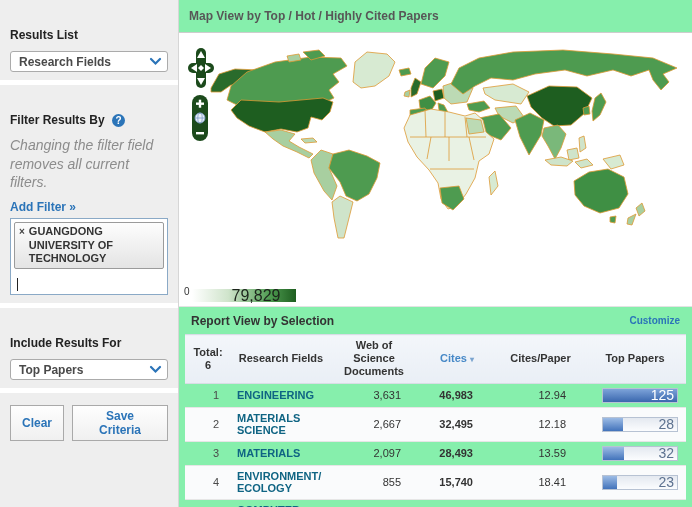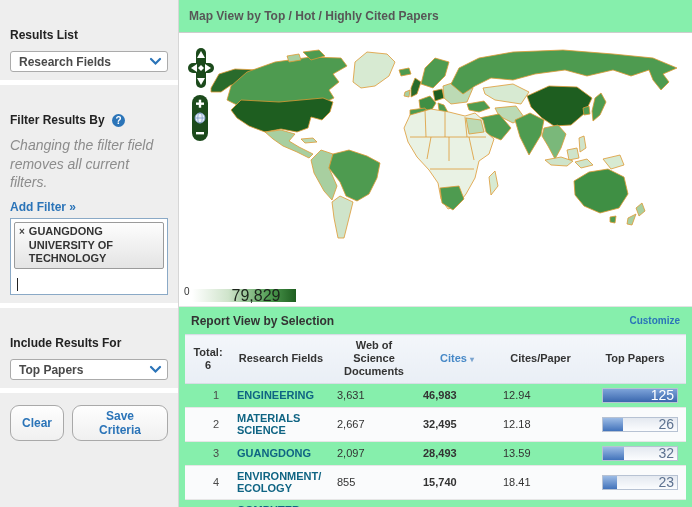--- a/index.html
+++ b/index.html
@@ -34,21 +34,21 @@
   .filterbox { background:#fff; border:1px solid #8aa9c6; min-height:68px; padding:3px; }
   .tag {
     display:flex; gap:4px; align-items:flex-start;
     background:linear-gradient(#fdfdfd,#e4e4e4); border:1px solid #9b9b9b; border-radius:2px;
     padding:2px 4px; font-size:11px; font-weight:bold; color:#333; line-height:1.25;
   }
   .tag .x { font-size:10px; color:#444; cursor:pointer; margin-top:1px; }
   .caret { width:1px; height:13px; background:#222; margin:9px 0 0 3px; }
   .btnrow { display:flex; gap:8px; margin-top:4px; }
   .btn {
-    background:linear-gradient(#fefefe,#f0f0f0); border:1px solid #a9a9a9; border-radius:9px;
+    background:linear-gradient(#fefefe,#f0f0f0); border:1px solid #a9a9a9; border-radius:0;
     padding:3px 11px; font-size:12px; font-weight:bold; color:var(--accent); cursor:pointer;
   }
   
   .main { position:absolute; left:179px; top:0; width:513px; height:507px; background:#86efac; }
   .map-header {
     height:33px; border-bottom:1px solid #cdcdcd;
     display:flex; align-items:center; justify-content:space-between; padding:0 10px;
   }
   .map-title { font-size:12px; font-weight:bold; color:#575757; }
   .hide-link { font-size:12px; font-weight:bold; color:var(--accent); display:flex; align-items:center; gap:7px; cursor:pointer; }
@@ -76,21 +76,21 @@
     background:linear-gradient(#f3f6fa,#e9eef5); border-top:1px solid #d8dde5; border-bottom:1px solid #d8dde5;
     font-weight:bold; color:#333; padding:4px 3px; text-align:center; line-height:1.2; vertical-align:middle;
   }
   th.sorted { color:#4688c7; cursor:pointer; }
   th .arrow { font-size:8px; color:#7ba4cf; }
   tbody td { border-bottom:1px solid #e6e6e6; padding:4px 6px; vertical-align:middle; line-height:1.15; }
   tbody tr:nth-child(even) td { background:#fafbfc; }
   td.rank { text-align:right; padding-right:12px; color:#4a4a4a; }
   td.field { overflow-wrap:anywhere; }
   .fieldlink { color:#0f6483; font-weight:bold; cursor:pointer; }
-  td.num { }
+  td.num { text-align:right; }
   td.c-docs { padding-right:16px; }
   td.c-cites { padding-right:24px;font-weight:bold; }
   td.c-cpp { padding-right:18px; }
   .bar {
     position:relative; width:76px; height:15px; border:1px solid #b7c2d3;
     background:linear-gradient(#e4e9f0,#fbfcfe); margin-left:auto; margin-right:2px;
   }
   .bar-fill { position:absolute; left:0; top:0; bottom:0; background:linear-gradient(var(--bar-top),var(--bar-bottom)); }
   .bar-val { position:absolute; right:3px; top:50%; transform:translateY(-50%); font-size:14px; color:#5d7290; }
   .bar.full .bar-fill { background:linear-gradient(#7da3d9,#3a67ae); }
@@ -283,27 +283,27 @@
       </tr>
       <tr>
         <td class="rank">2</td>
         <td class="field"><span class="fieldlink">MATERIALS SCIENCE</span></td>
         <td class="num c-docs">2,667</td>
         <td class="num c-cites">32,495</td>
         <td class="num c-cpp">12.18</td>
         <td>
             <div class="bar">
               <div class="bar-fill" style="width: 27%;"></div>
-              <span class="bar-val">26</span>
+              <span class="bar-val">28</span>
             </div>
           </td>
       </tr>
       <tr>
         <td class="rank">3</td>
-        <td class="field"><span class="fieldlink">GUANGDONG</span></td>
+        <td class="field"><span class="fieldlink">MATERIALS</span></td>
         <td class="num c-docs">2,097</td>
         <td class="num c-cites">28,493</td>
         <td class="num c-cpp">13.59</td>
         <td>
             <div class="bar">
               <div class="bar-fill" style="width: 28%;"></div>
               <span class="bar-val">32</span>
             </div>
           </td>
       </tr>

